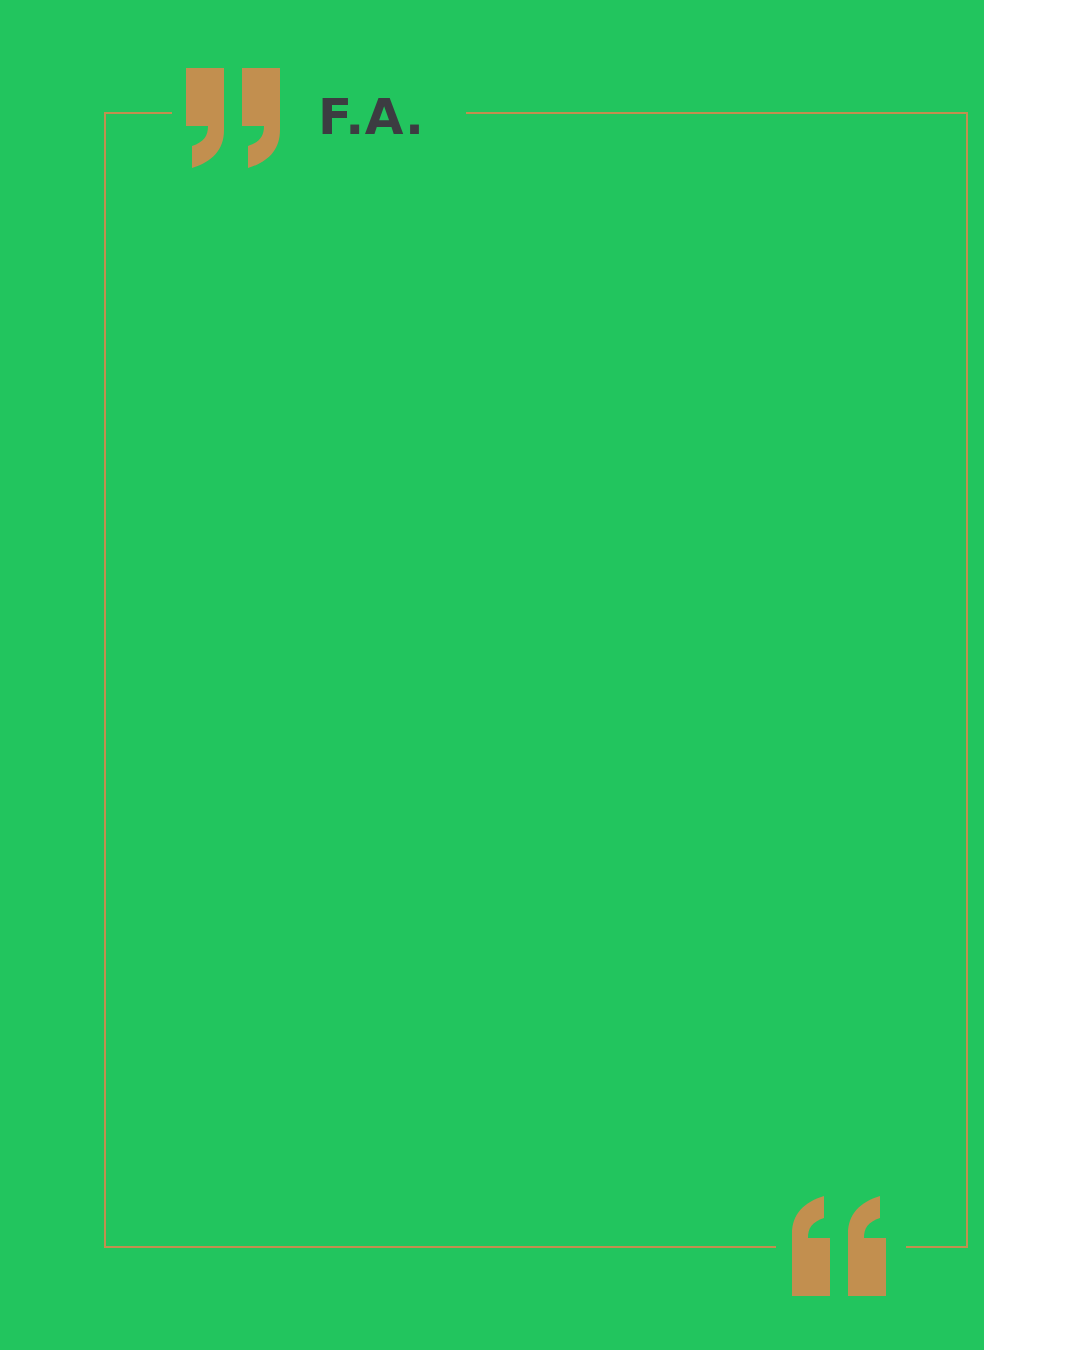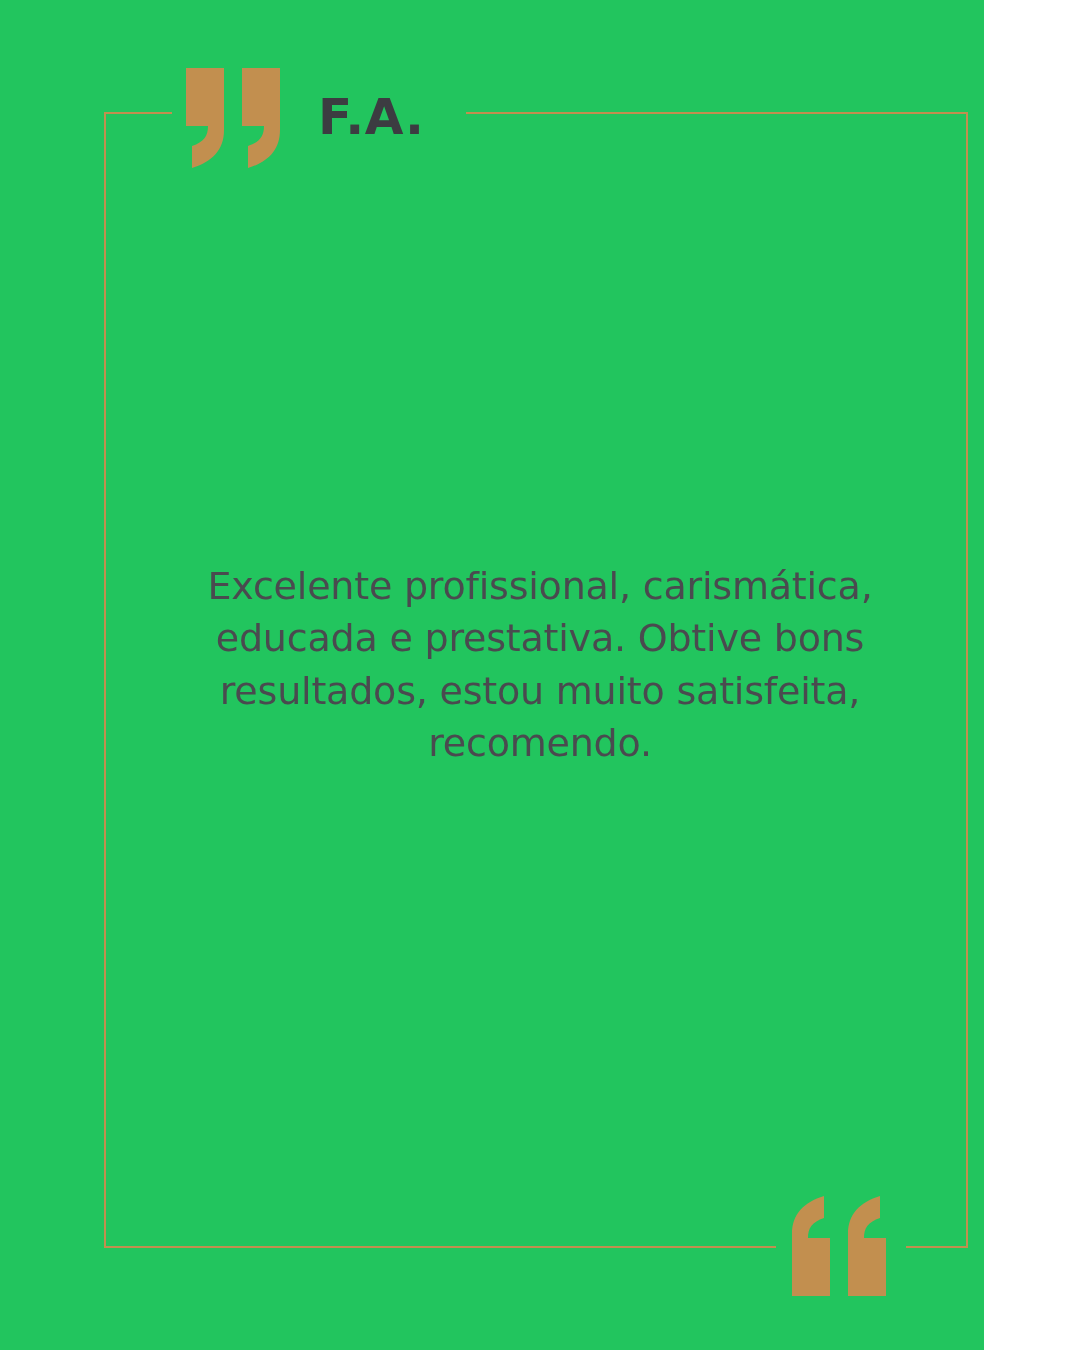--- a/index.html
+++ b/index.html
@@ -129,21 +129,20 @@
 
   <div class="quote-open">
     <svg width="110" height="100" viewBox="0 0 110 100" xmlns="http://www.w3.org/2000/svg">
       <path d="M0 0 H38 V62 C38 82 26 94 6 100 V78 C18 74 22 68 22 58 H0 Z" fill="#c28f4f"></path>
       <path d="M56 0 H94 V62 C94 82 82 94 62 100 V78 C74 74 78 68 78 58 H56 Z" fill="#c28f4f"></path>
     </svg>
   </div>
 
   <div class="author">F.A.</div>
 
-  <div class="testimonial">Excelente profissional, carismática, educada e prestativa. Obtive bons resultados, estou muito satisfeita, recomendo.</div>
 
   <div class="quote-close">
     <svg width="110" height="100" viewBox="0 0 110 100" xmlns="http://www.w3.org/2000/svg">
       <path d="M38 100 H0 V38 C0 18 12 6 32 0 V22 C20 26 16 32 16 42 H38 Z" fill="#c28f4f"></path>
       <path d="M94 100 H56 V38 C56 18 68 6 88 0 V22 C76 26 72 32 72 42 H94 Z" fill="#c28f4f"></path>
     </svg>
   </div>
 
 </div>
 

